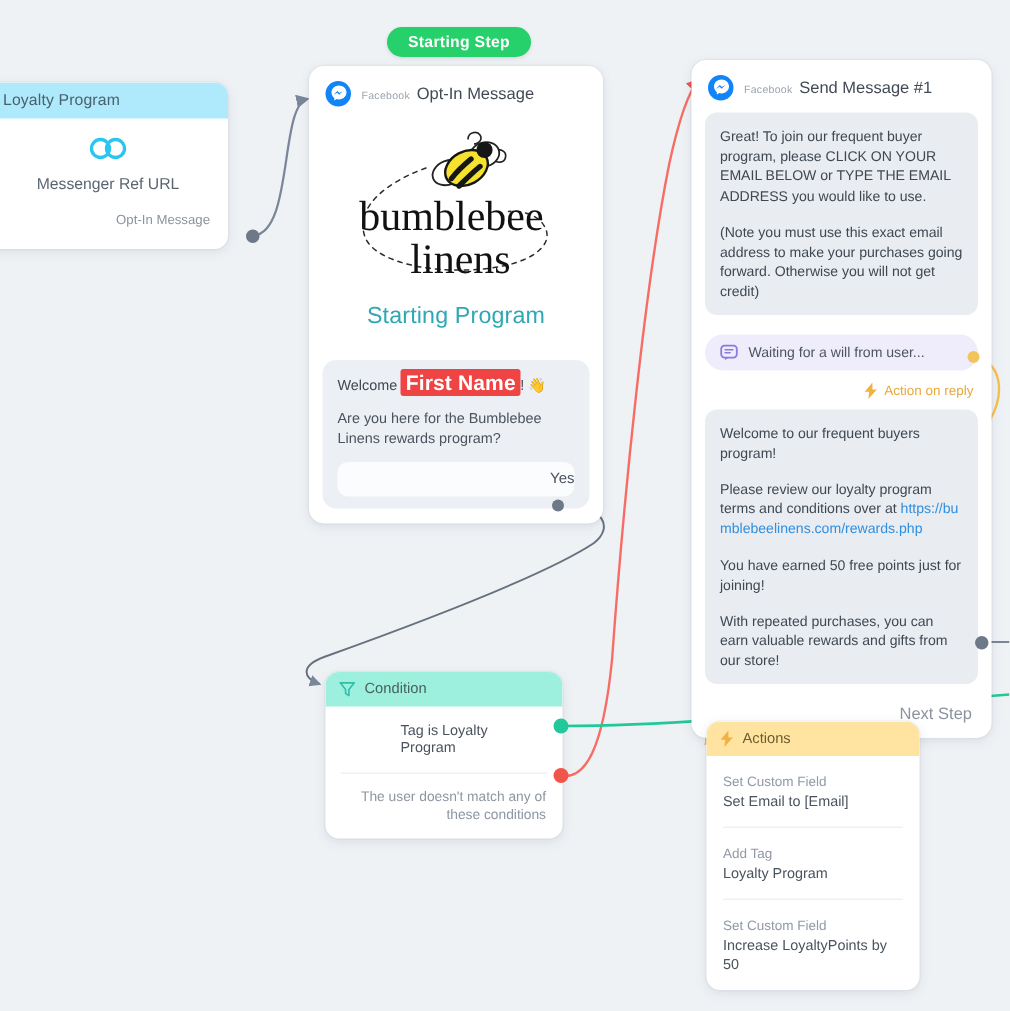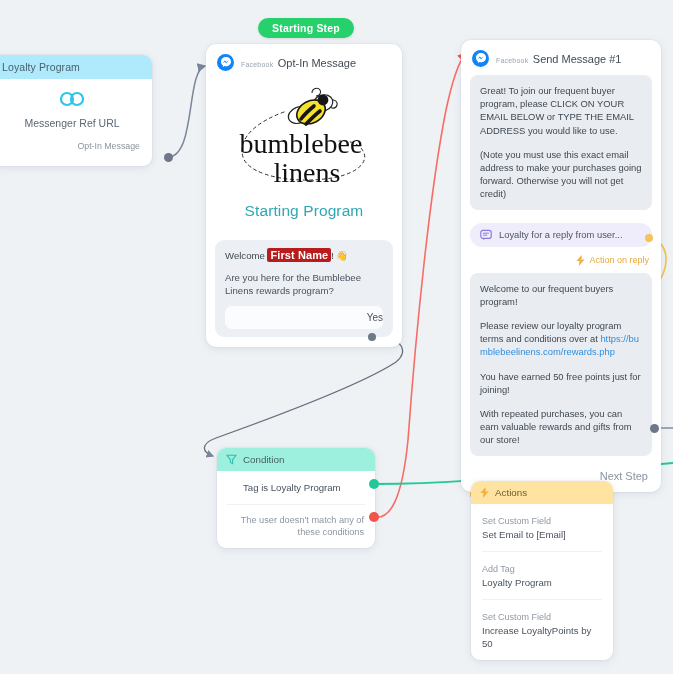--- a/index.html
+++ b/index.html
@@ -28,40 +28,40 @@
   .fbicon{width:17px;height:17px;border-radius:50%;background:#1184f7;flex:0 0 auto;position:relative;}
   .fbicon svg{position:absolute;left:2.5px;top:2.5px;}
   .fbtxt .sub{font-size:7px;color:#9aa3ae;line-height:8px;letter-spacing:.2px;}
   .fbtxt .ttl{font-size:11px;color:#414a55;line-height:13px;}
   .logowrap{padding:6px 0 2px;text-align:center;}
   #beeSvg{display:block;margin:0 auto;}
   .rewards{text-align:center;color:#2fa8b4;font-size:15.5px;padding:7px 0 20px;letter-spacing:.1px;}
   .bubblewrap{padding:0 9px 10px;}
   .bubble{background:#eceff3;border-radius:9px;padding:9px 10px 8px;}
   .bl{font-size:9.6px;color:#3f4852;line-height:13px;}
-  .tag{background:#b91c1c;color:#fff;font-size:11px;font-weight:bold;padding:1px 3px;border-radius:2px;letter-spacing:.1px;}
+  .tag{background:#ef4444;color:#fff;font-size:14px;font-weight:bold;padding:1px 3px;border-radius:2px;letter-spacing:.1px;}
   .bl2{font-size:9.6px;color:#4a535e;line-height:13px;margin-top:9px;}
   .btn{margin-top:9px;background:#fbfcfd;border-radius:7px;text-align:right;font-size:10px;color:#4a535e;padding:6px 0;}
   .dot{position:absolute;border-radius:50%;z-index:3;}
 
   
   #send1{left:461px;top:40px;width:200px;}
   .msgbox{margin:0 9px;background:#e9ecf0;border-radius:8px;padding:9px 10px;font-size:9.4px;color:#3f4852;line-height:13.2px;}
   .msgbox p{margin:0;}
   .msgbox p+p{margin-top:11px;}
   .waitpill{margin:13px 9px 0;background:#efedfb;border-radius:14px;padding:6px 10px;display:flex;align-items:center;gap:7px;}
   .waitpill span{font-size:9.4px;color:#4d5561;}
   .onreply{display:flex;align-items:center;justify-content:flex-end;gap:4px;padding:8px 12px 7px 0;font-size:9px;color:#e8a93b;}
   .msgbox a{color:#2f8fe0;text-decoration:none;word-break:break-all;}
   .nextstep{text-align:right;font-size:11px;color:#8a939e;padding:14px 13px 10px 0;}
 
   
   #cond{left:217px;top:448px;width:158px;border-radius:9px;overflow:hidden;}
   #cond .hdr{background:#9ef0de;display:flex;align-items:center;gap:6px;padding:6px 9px 6px 9px;font-size:9.8px;color:#46605c;}
-  #cond .row{font-size:9.6px;color:#4a535e;padding:11px 11px 11px 26px;}
+  #cond .row{font-size:9.6px;color:#4a535e;padding:11px 11px 11px 10px;margin-left:40px;}
   #cond .sep{height:1px;background:#eef1f4;margin:0 10px;}
   #cond .row2{font-size:9.2px;color:#8d96a1;padding:9px 11px 10px 10px;text-align:right;line-height:12px;}
 
   
   #act{left:471px;top:481px;width:142px;border-radius:9px;overflow:hidden;}
   #act .hdr{background:#ffe3a0;display:flex;align-items:center;gap:6px;padding:6px 9px;font-size:9.8px;color:#6d5c30;}
   .aitem{padding:11px 11px 10px;}
   .aitem .k{font-size:9px;color:#9099a4;line-height:12px;}
   .aitem .v{font-size:9.6px;color:#4a535e;line-height:13px;margin-top:1px;}
   #act .sep{height:1px;background:#eef1f4;margin:0 11px;}
@@ -182,21 +182,21 @@
       <p>Great! To join our frequent buyer program, please CLICK ON YOUR EMAIL BELOW or TYPE THE EMAIL ADDRESS you would like to use.</p>
       <p>(Note you must use this exact email address to make your purchases going forward. Otherwise you will not get credit)</p>
     </div>
 
     <div class="waitpill">
       <svg width="12" height="12" viewBox="0 0 12 12">
         <rect x="0.8" y="1.4" width="10.4" height="8" rx="2.2" fill="none" stroke="#8d7ae0" stroke-width="1.2"></rect>
         <path d="M3.4 9.2L3.4 11.2L5.6 9.3z" fill="#8d7ae0"></path>
         <path d="M3.4 4.2h5.2M3.4 6.2h3.4" stroke="#8d7ae0" stroke-width="1" stroke-linecap="round"></path>
       </svg>
-      <span>Loyalty for a reply from user...</span>
+      <span>Waiting for a will from user...</span>
     </div>
 
     <div class="onreply">
       <svg width="9" height="11" viewBox="0 0 9 11">
         <path d="M5.6 0L0.4 6.1h3L2.9 11 8.6 4.6h-3L5.6 0z" fill="#f2b23e"></path>
       </svg>
       <span>Action on reply</span>
     </div>
 
     <div class="msgbox">

